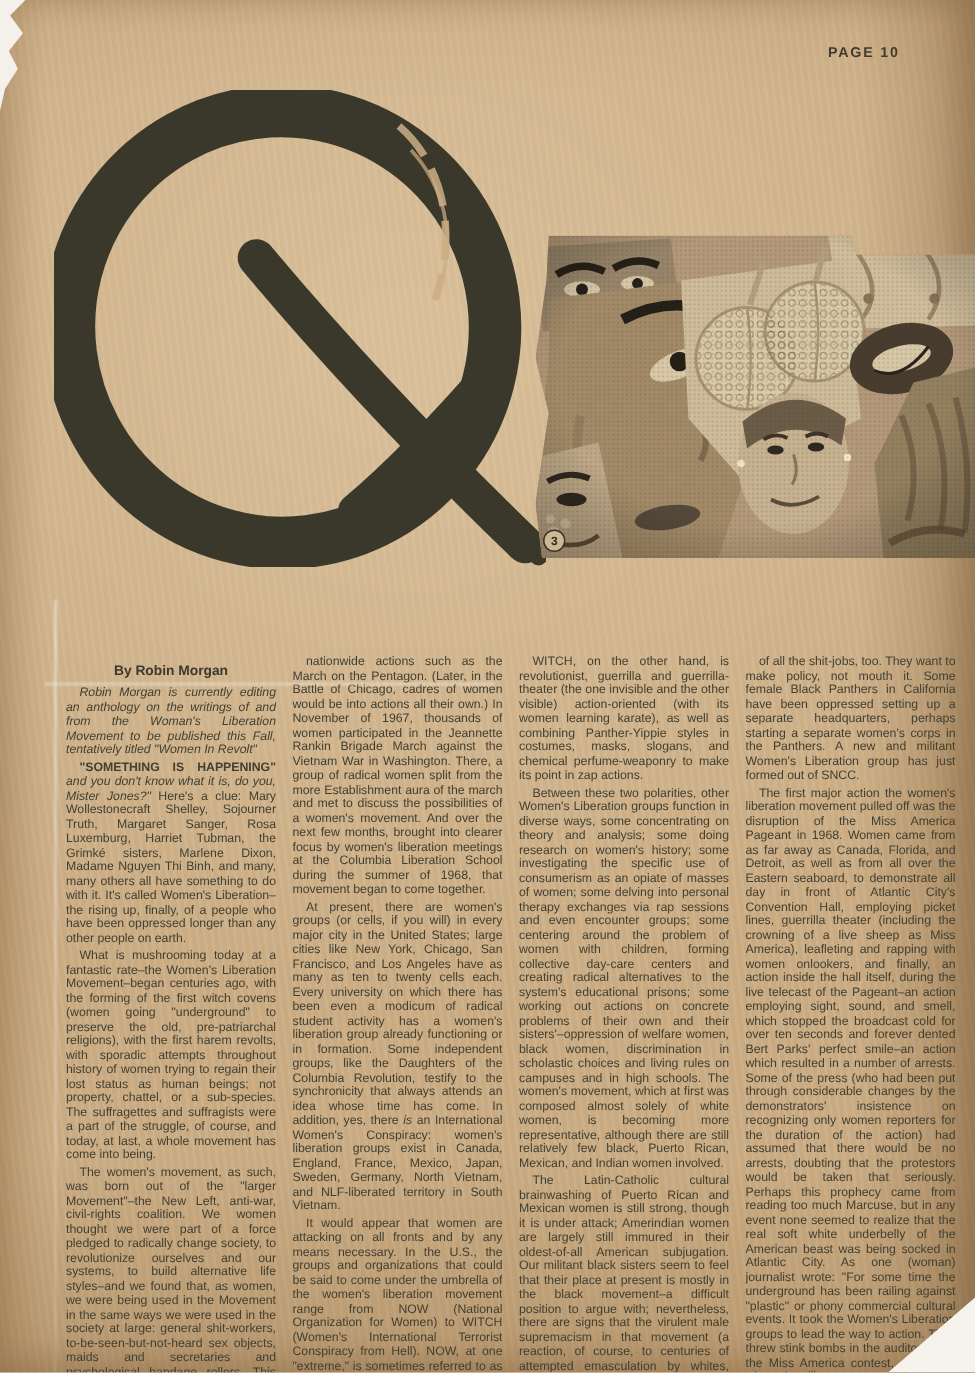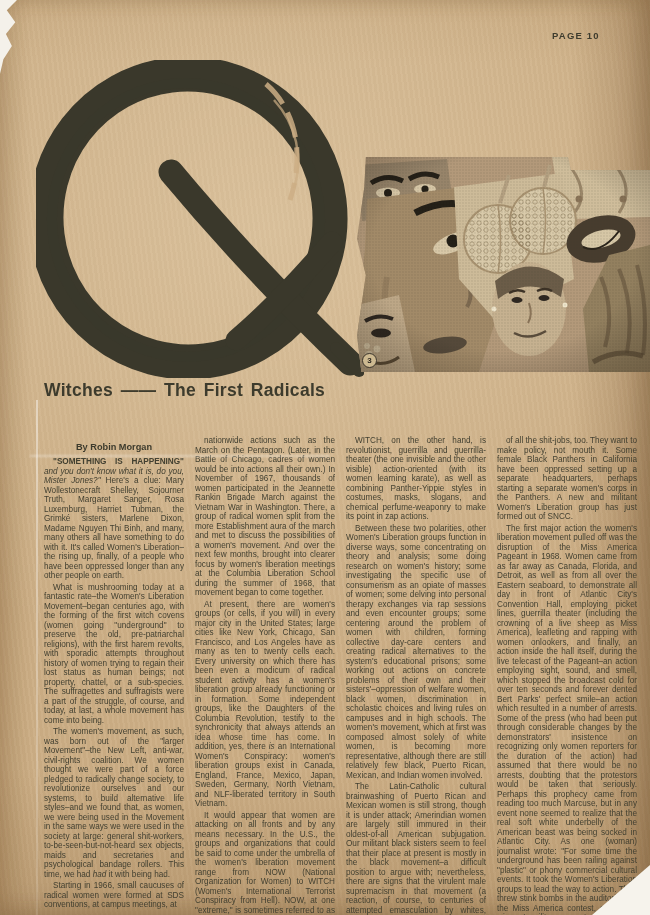--- a/index.html
+++ b/index.html
@@ -135,26 +135,26 @@
           <circle cx="10" cy="189" r="3"></circle>
           <circle cx="17" cy="203" r="3.2"></circle>
       </g>
 
       <rect width="293" height="215" fill="url(#dots)"></rect>
       <rect width="293" height="215" fill="url(#vig)"></rect>
     </svg>
     <div class="fig-badge">3</div>
   </div>
 
-  <h1 class="headline">Witches —— The First Radicals</h1>
 
   <div class="columns">
     <div class="col">
       <div class="byline">By Robin Morgan</div>
       <div>
+          <p class="para italic"><span>Robin Morgan is currently editing an anthology on the writings of and from the Woman's Liberation Movement to be published this Fall, tentatively titled "Women In Revolt"</span></p>
           <p class="para"><span style="font-weight: bold;">"SOMETHING IS HAPPENING" </span><span style="font-style: italic;">and you don't know what it is, do you, Mister Jones?" </span><span>Here's a clue: Mary Wollestonecraft Shelley, Sojourner Truth, Margaret Sanger, Rosa Luxemburg, Harriet Tubman, the Grimké sisters, Marlene Dixon, Madame Nguyen Thi Binh, and many, many others all have something to do with it. It's called Women's Liberation–the rising up, finally, of a people who have been oppressed longer than any other people on earth.</span></p>
           <p class="para"><span>What is mushrooming today at a fantastic rate–the Women's Liberation Movement–began centuries ago, with the forming of the first witch covens (women going "underground" to preserve the old, pre-patriarchal religions), with the first harem revolts, with sporadic attempts throughout history of women trying to regain their lost status as human beings; not property, chattel, or a sub-species. The suffragettes and suffragists were a part of the struggle, of course, and today, at last, a whole movement has come into being.</span></p>
           <p class="para"><span>The women's movement, as such, was born out of the "larger Movement"–the New Left, anti-war, civil-rights coalition. We women thought we were part of a force pledged to radically change society, to revolutionize ourselves and our systems, to build alternative life styles–and we found that, as women, we were being used in the Movement in the same ways we were used in the society at large: general shit-workers, to-be-seen-but-not-heard sex objects, maids and secretaries and psychological bandage rollers. This time, we had </span><span style="font-style: italic;">had</span><span> it with being had.</span></p>
           <p class="para"><span>Starting in 1966, small caucuses of radical women were formed at SDS conventions, at campus meetings, at</span></p>
         </div>
     </div>
     <div class="col">
       <div>
           <p class="para"><span>nationwide actions such as the March on the Pentagon. (Later, in the Battle of Chicago, cadres of women would be into actions all their own.) In November of 1967, thousands of women participated in the Jeannette Rankin Brigade March against the Vietnam War in Washington. There, a group of radical women split from the more Establishment aura of the march and met to discuss the possibilities of a women's movement. And over the next few months, brought into clearer focus by women's liberation meetings at the Columbia Liberation School during the summer of 1968, that movement began to come together.</span></p>
           <p class="para"><span>At present, there are women's groups (or cells, if you will) in every major city in the United States; large cities like New York, Chicago, San Francisco, and Los Angeles have as many as ten to twenty cells each. Every university on which there has been even a modicum of radical student activity has a women's liberation group already functioning or in formation. Some independent groups, like the Daughters of the Columbia Revolution, testify to the synchronicity that always attends an idea whose time has come. In addition, yes, there </span><span style="font-style: italic;">is</span><span> an International Women's Conspiracy: women's liberation groups exist in Canada, England, France, Mexico, Japan, Sweden, Germany, North Vietnam, and NLF-liberated territory in South Vietnam.</span></p>

